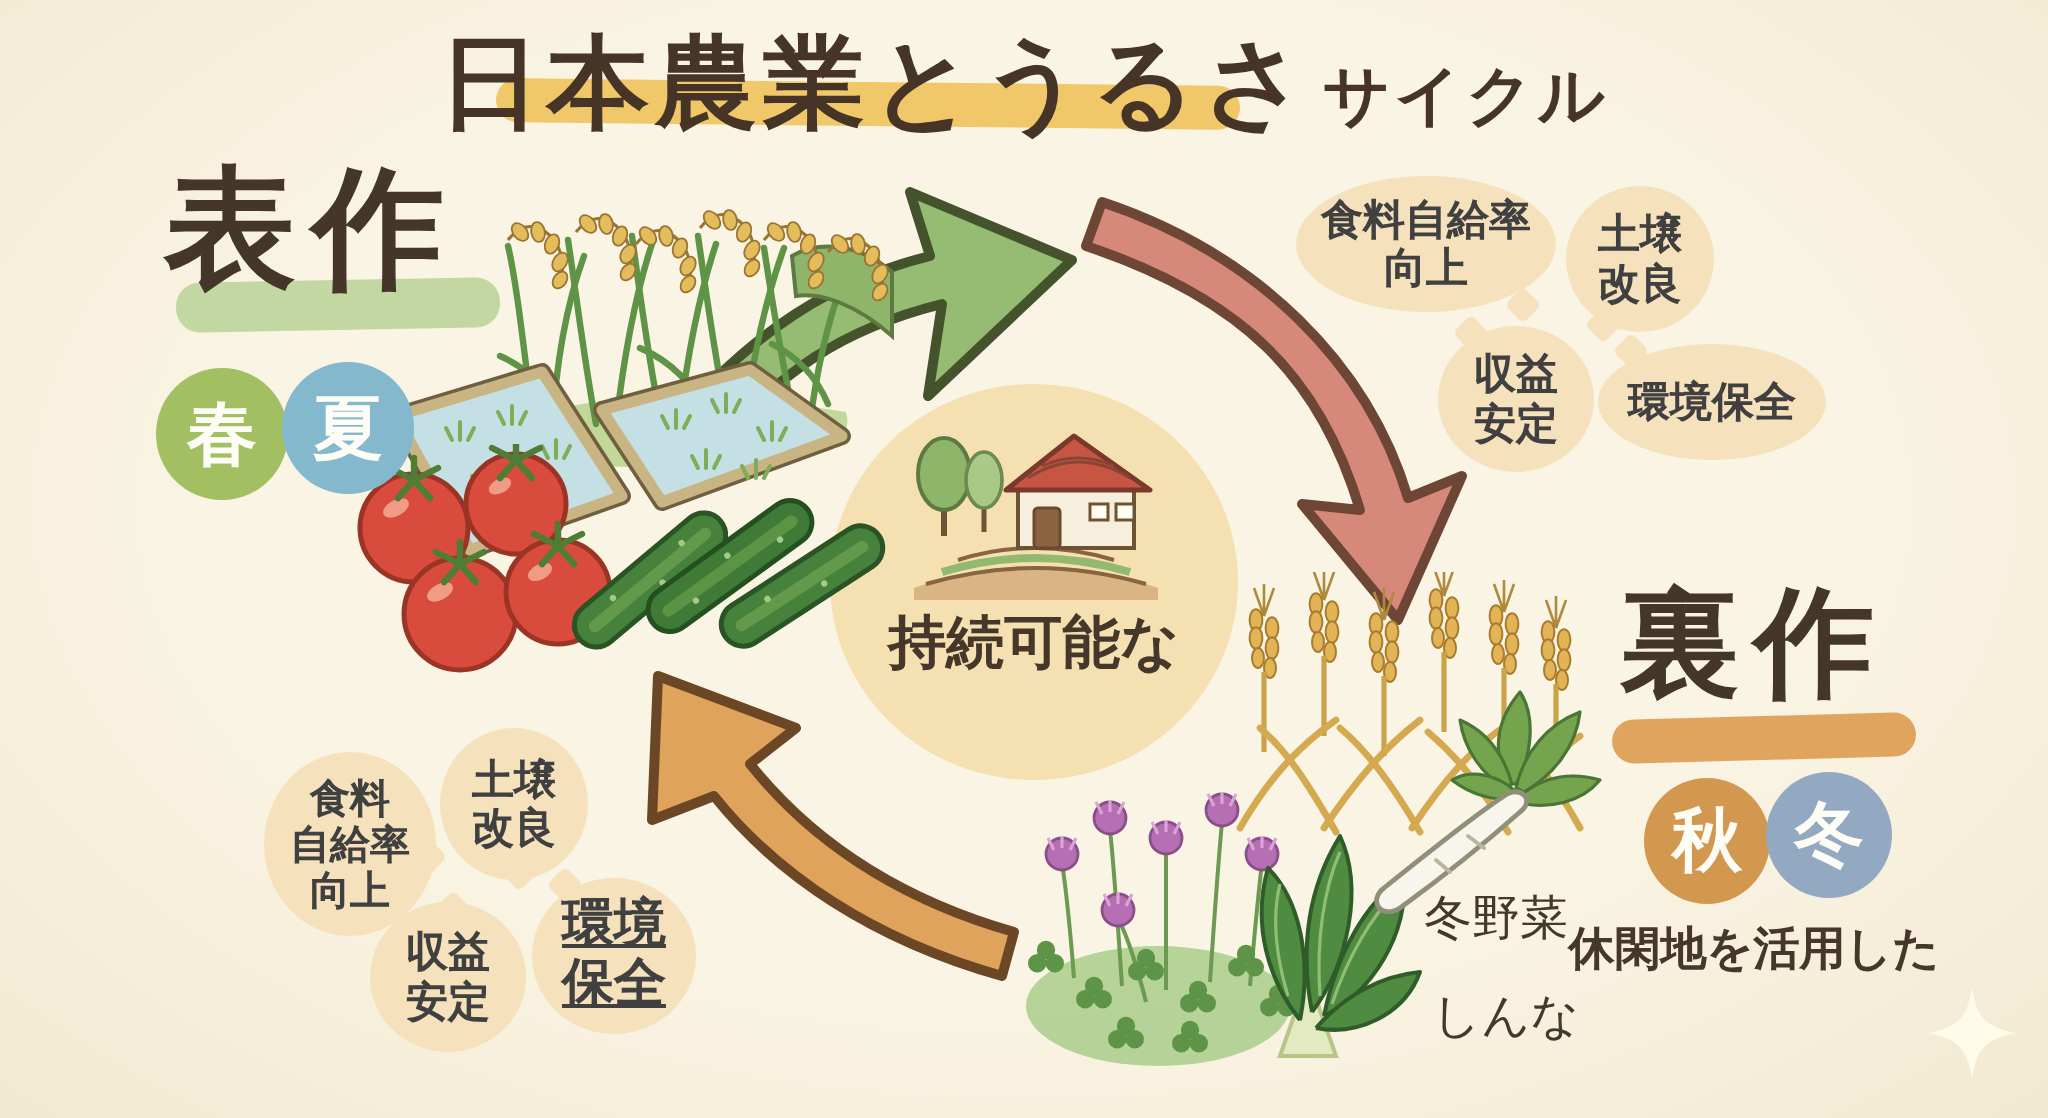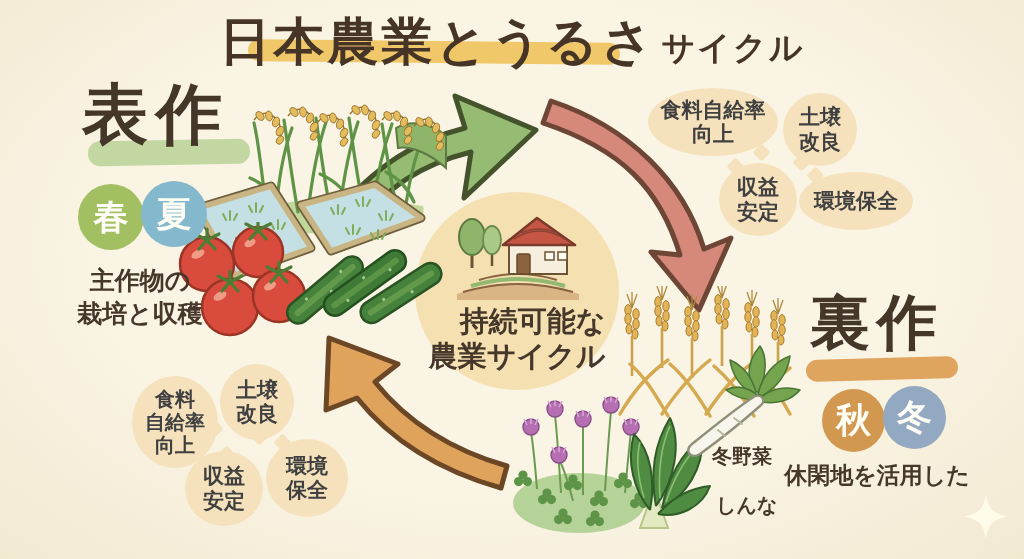--- a/index.html
+++ b/index.html
@@ -25,42 +25,42 @@
   .season{border-radius:50%;display:flex;align-items:center;justify-content:center;
     color:#fdfcf5;font-weight:700;font-size:35px;z-index:7;}
   #season-spring{left:78px;top:184px;width:66px;height:66px;background:#a2bf62;}
   #season-summer{left:141px;top:181px;width:66px;height:66px;background:#84b8cc;}
   #season-autumn{left:822px;top:389px;width:63px;height:63px;background:#d2984f;}
   #season-winter{left:883px;top:386px;width:63px;height:63px;background:#92a9c1;}
   
   .caption{font-weight:700;color:#46372b;text-align:center;line-height:1.3;z-index:7;}
   #front-caption{left:48px;top:265px;width:184px;font-size:25px;}
   #back-caption{left:766px;top:461px;width:222px;font-size:23px;line-height:1.22;}
-  .small-label{font-weight:700;color:#46372b;font-size:20px;z-index:7;}
+  .small-label{font-weight:400;color:#46372b;font-size:24px;z-index:7;}
   #label-winter-veg{left:712px;top:443px;}
   #label-renge{left:680px;top:492px;margin-left:36px;}
   
   .bubble{background:#f5e2bd;border-radius:50%;display:flex;flex-direction:column;
     align-items:center;justify-content:center;text-align:center;color:#404040;
     font-weight:700;line-height:1.15;z-index:5;}
   .bubble::after{content:'';position:absolute;width:13px;height:13px;background:#f5e2bd;border-radius:3px;transform:rotate(45deg);}
   .tail-br::after{right:10px;bottom:-3px;}
   .tail-bl::after{left:12px;bottom:-3px;}
   .tail-tl::after{left:10px;top:-3px;}
   .tail-r::after{right:-3px;top:50%;}
   .tail-b::after{left:45%;bottom:-3px;}
   .tail-t::after{left:45%;top:-3px;}
   #tr-b1{left:648px;top:88px;width:130px;height:68px;font-size:21px;}
   #tr-b2{left:783px;top:93px;width:74px;height:73px;font-size:21px;}
   #tr-b3{left:719px;top:163px;width:78px;height:73px;font-size:21px;}
   #tr-b4{left:799px;top:172px;width:114px;height:58px;font-size:21px;}
   #bl-b1{left:132px;top:376px;width:86px;height:92px;font-size:20px;}
   #bl-b2{left:220px;top:364px;width:74px;height:76px;font-size:21px;}
   #bl-b3{left:185px;top:451px;width:78px;height:75px;font-size:21px;}
-  #bl-b4{left:266px;top:439px;width:82px;height:78px;font-size:21px;}
+  #bl-b4{left:266px;top:439px;width:82px;height:78px;font-size:26px;text-decoration:underline;}
   
   #center-circle{left:415px;top:192px;width:204px;height:198px;border-radius:50%;
     background:#f5e0b1;z-index:2;display:flex;flex-direction:column;align-items:center;}
   #center-text{margin-top:4px;font-size:29px;font-weight:800;color:#46372b;text-align:right;line-height:1.2;}
   
   #arrows-layer{left:0;top:0;z-index:3;pointer-events:none;}
   .illus{z-index:4;pointer-events:none;}
   #sparkle{z-index:1;}
 </style>
 </head>
@@ -77,24 +77,20 @@
   <svg class="abs" id="arrows-layer" width="1024" height="559" viewBox="0 0 1024 559">
     <path d="M333,216 C376,165 417,140 465,128 L455,96 L536,130 L464,198 L471,152 C423,164 388,185 351,232 Z" fill="#96bb73" stroke="#44532c" stroke-width="5" stroke-linejoin="round"></path>
     <path d="M551,101 C629,127 684,182 704,249 L731,238 L699,310 L651,252 L680,255 C660,188 621,149 543,123 Z" fill="#d6897b" stroke="#6e4636" stroke-width="5" stroke-linejoin="round"></path>
     <path d="M501,488 C437,470 389,438 357,398 L326,410 L329,338 L398,364 L375,382 C407,422 451,450 507,466 Z" fill="#dfa35b" stroke="#6b4726" stroke-width="5" stroke-linejoin="round"></path>
   </svg>
 
   <div class="abs" id="front-band"></div>
   <div class="abs big-heading" id="front-heading">表作</div>
   <div class="abs season" id="season-spring">春</div>
   <div class="abs season" id="season-summer">夏</div>
-  <div class="abs caption" id="front-caption">
-    <div>主作物の</div>
-    <div>栽培と収穫</div>
-  </div>
 
   <div class="abs" id="back-band"></div>
   <div class="abs big-heading" id="back-heading">裏作</div>
   <div class="abs season" id="season-autumn">秋</div>
   <div class="abs season" id="season-winter">冬</div>
   <div class="abs small-label" id="label-winter-veg">冬野菜</div>
   <div class="abs small-label" id="label-renge">しんな</div>
   <div class="abs caption" id="back-caption">
     <div>休閑地を活用した</div>
   </div>
@@ -145,21 +141,20 @@
       <ellipse cx="41" cy="36" rx="9" ry="14" fill="#a9c986" stroke="#6d8a50" stroke-width="1.8"></ellipse>
       <rect x="58" y="40" width="58" height="30" fill="#f7efdd" stroke="#6b5334" stroke-width="2"></rect>
       <polygon points="52,41 86,14 124,41" fill="#c65643" stroke="#79392b" stroke-width="2.5" stroke-linejoin="round"></polygon>
       <path d="M63,35 Q88,19 114,35 M70,29 Q88,21 106,29" stroke="#8a4434" stroke-width="1.5" fill="none"></path>
       <rect x="66" y="50" width="13" height="20" rx="2" fill="#8a6340" stroke="#6b4a2c" stroke-width="1.5"></rect>
       <rect x="94" y="48" width="9" height="8" fill="#fffdf2" stroke="#6b5334" stroke-width="1.5"></rect>
       <rect x="107" y="48" width="9" height="8" fill="#fffdf2" stroke="#6b5334" stroke-width="1.5"></rect>
     </svg>
     <div id="center-text">
       <div>持続可能な</div>
-      <div>農業サイクル</div>
     </div>
   </div>
 
   <svg class="abs illus" style="left:158px;top:88px;" width="290" height="190" viewBox="0 0 290 190">
     <defs>
       <g id="gh">
         <path d="M0,0 Q7,-9 15,-6 Q25,-2 27,10 Q28,18 25,24" stroke="#9a7430" stroke-width="1.5" fill="none"></path>
         <ellipse cx="6" cy="-4" rx="3.4" ry="5" fill="#e3bd5c" stroke="#9a7430" stroke-width="0.9" transform="rotate(-40 6 -4)"></ellipse>
         <ellipse cx="15" cy="-4" rx="3.4" ry="5" fill="#e3bd5c" stroke="#9a7430" stroke-width="0.9" transform="rotate(-10 15 -4)"></ellipse>
         <ellipse cx="22" cy="2" rx="3.4" ry="5" fill="#e3bd5c" stroke="#9a7430" stroke-width="0.9" transform="rotate(20 22 2)"></ellipse>

